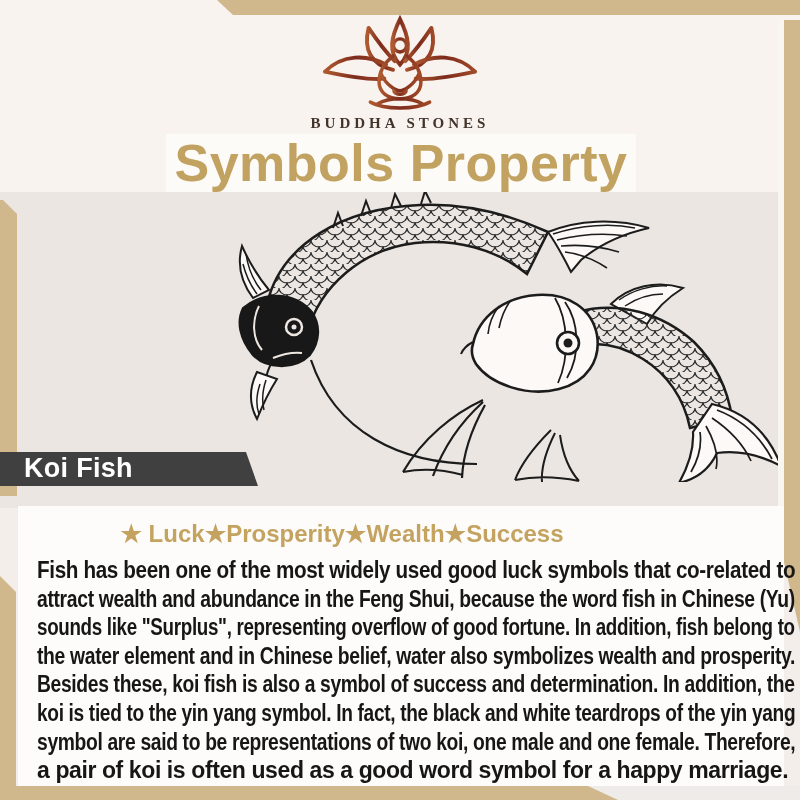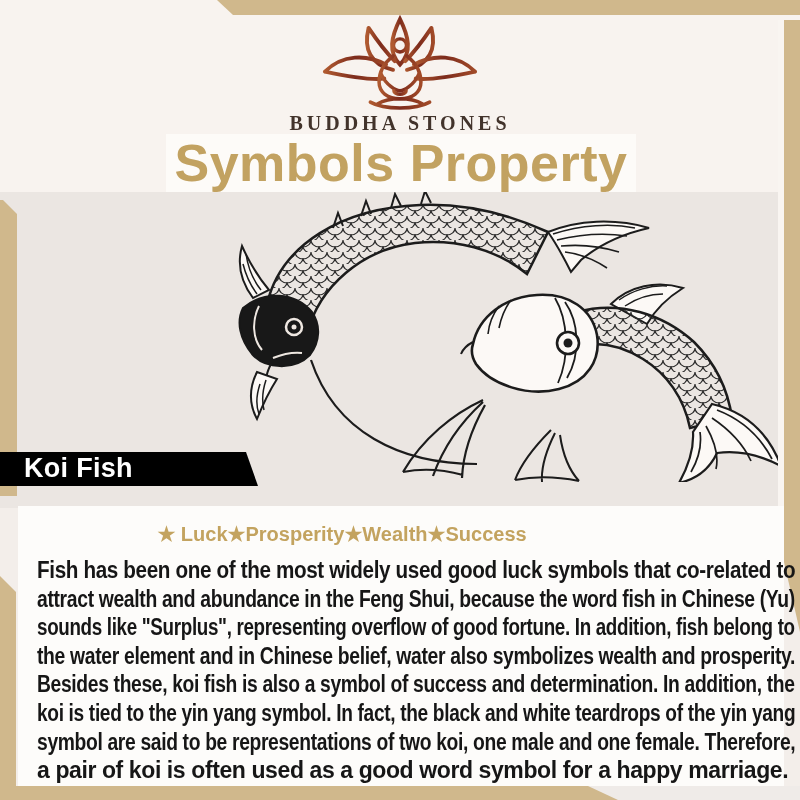--- a/index.html
+++ b/index.html
@@ -5,42 +5,42 @@
   html,body{margin:0;padding:0;background:#ddd;}
   .page{position:relative;width:800px;height:800px;overflow:hidden;
         background:#f3eeea;font-family:"Liberation Sans",sans-serif;}
   .abs{position:absolute;}
 
   
   .header{left:0;top:0;width:800px;height:192px;background:#f8f3ef;}
   .logo-svg{left:300px;top:14px;width:200px;height:96px;}
   .brand-name{left:0;top:110px;width:800px;height:26px;line-height:26px;
       text-align:center;font-family:"Liberation Serif",serif;font-weight:700;
-      font-size:20px;letter-spacing:4px;color:#42332b;}
+      font-size:15px;letter-spacing:4px;color:#42332b;}
   .title-box{left:166px;top:134px;width:470px;height:58px;background:#fdfbf8;}
   .page-title{left:0;top:0;width:470px;height:58px;line-height:58px;text-align:center;
       font-size:52px;font-weight:700;color:#c2a261;letter-spacing:0.5px;}
 
   
   .fish-area{left:0;top:192px;width:800px;height:316px;background:#ebe6e2;}
   .koi-svg{left:215px;top:0px;width:575px;height:290px;}
 
   
   .frame-svg{left:0;top:0;width:800px;height:800px;pointer-events:none;}
 
   
-  .banner{left:0;top:452px;width:258px;height:34px;background:#000000;
+  .banner{left:0;top:452px;width:258px;height:34px;background:#404040;
       clip-path:polygon(0 0,246px 0,258px 34px,0 34px);}
   .banner-label{left:24px;top:0;width:220px;height:34px;line-height:33px;
       font-size:27px;font-weight:700;color:#ffffff;letter-spacing:0.3px;}
 
   
   .card{left:18px;top:506px;width:766px;height:280px;background:#fdfcfa;}
   .benefits{left:0;top:8px;width:648px;height:40px;line-height:40px;text-align:center;
-      font-size:20px;font-weight:700;color:#c3a35f;}
+      font-size:24px;font-weight:700;color:#c3a35f;}
   .article{left:4px;top:50px;width:758px;margin-left:15px;}
   .article .line{white-space:nowrap;height:28.6px;line-height:28.6px;
       font-size:23px;font-weight:600;letter-spacing:-0.4px;color:#161616;
       transform-origin:0 50%;}
 </style>
 </head>
 <body>
 
 <div class="page">
 

